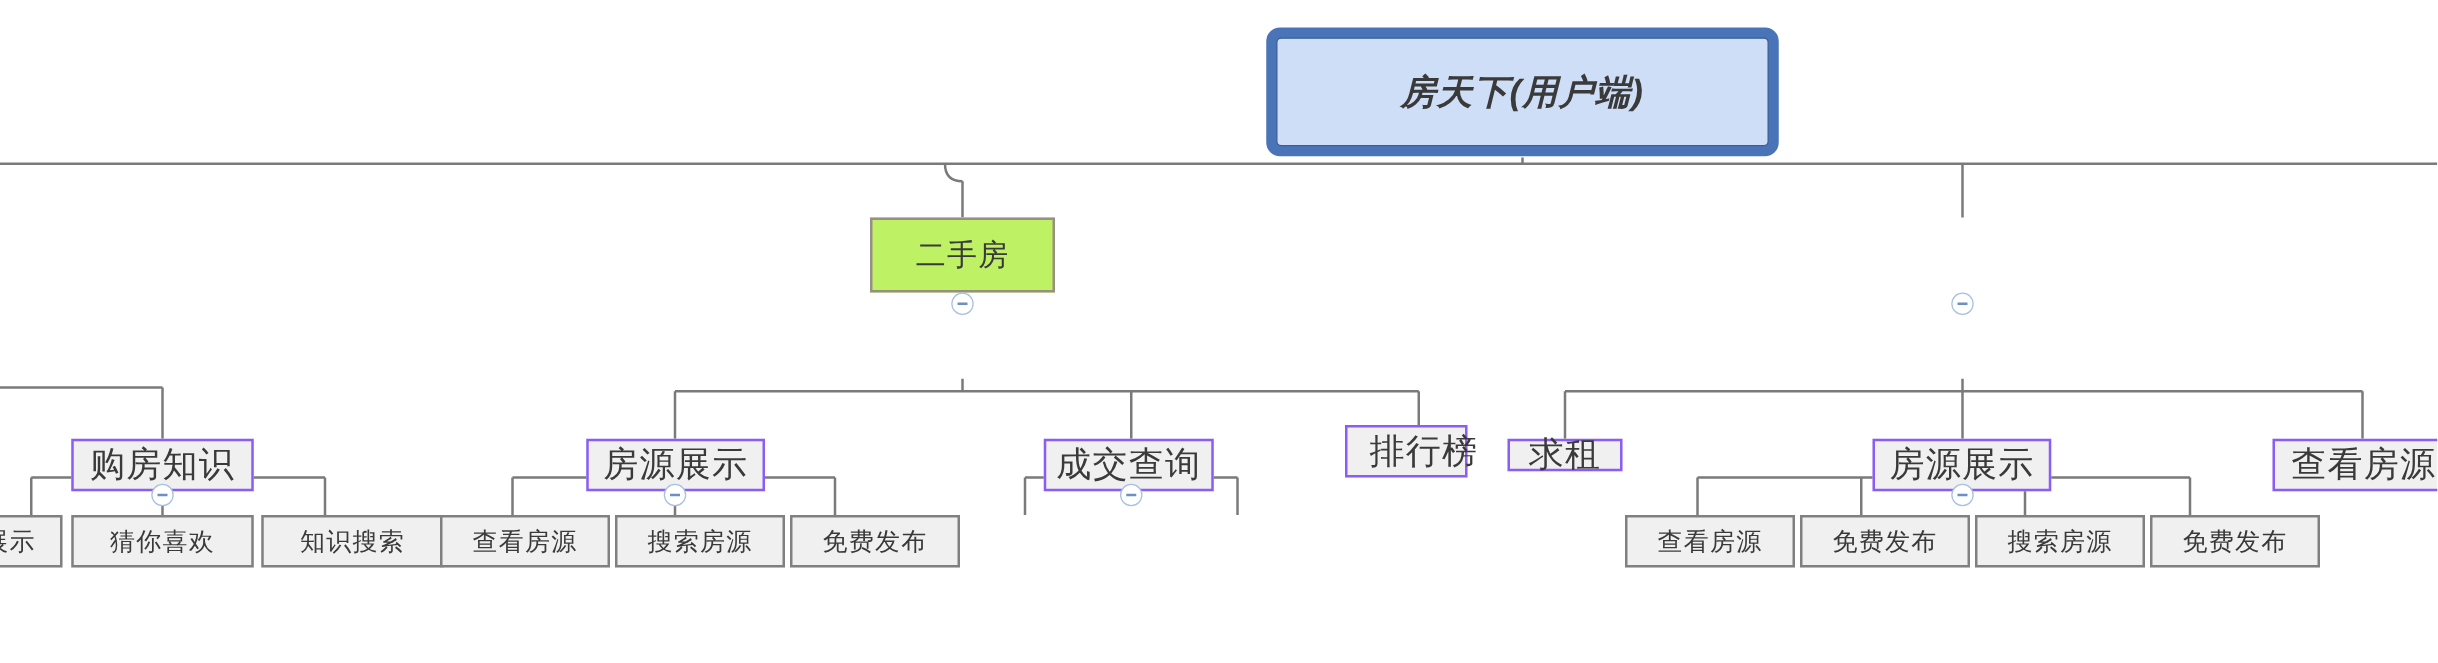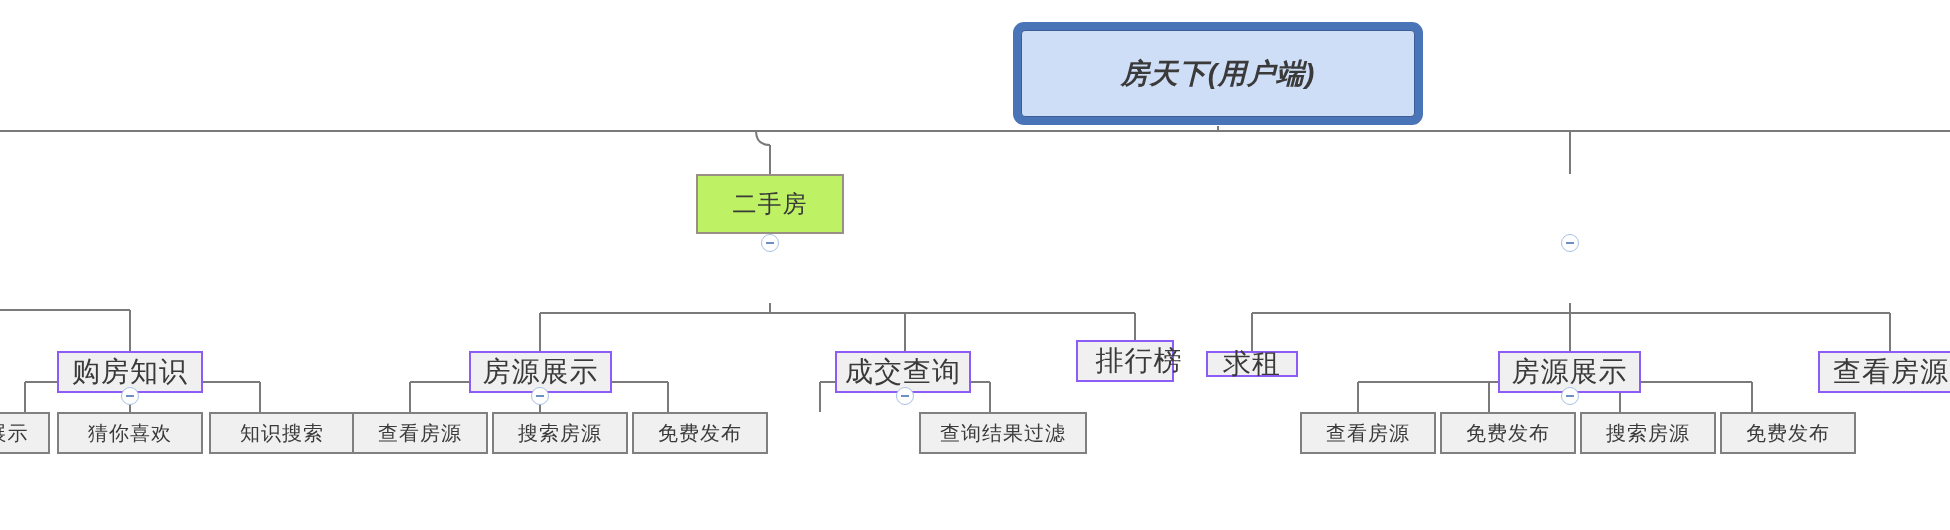--- a/index.html
+++ b/index.html
@@ -232,23 +232,20 @@
 
   <div class="node level3" style="left:492px; top:412px; width:136px; height:42px;">
     <span>搜索房源</span>
   </div>
 
   <div class="node level3" style="left:632px; top:412px; width:136px; height:42px;">
     <span>免费发布</span>
   </div>
 
 
-  <div class="node level3" style="left:919px; top:412px; width:168px; height:42px;">
-    <span>查询结果过滤</span>
-  </div>
 
   <div class="node level3" style="left:1300px; top:412px; width:136px; height:42px;">
     <span>查看房源</span>
   </div>
 
   <div class="node level3" style="left:1440px; top:412px; width:136px; height:42px;">
     <span>免费发布</span>
   </div>
 
   <div class="node level3" style="left:1580px; top:412px; width:136px; height:42px;">

